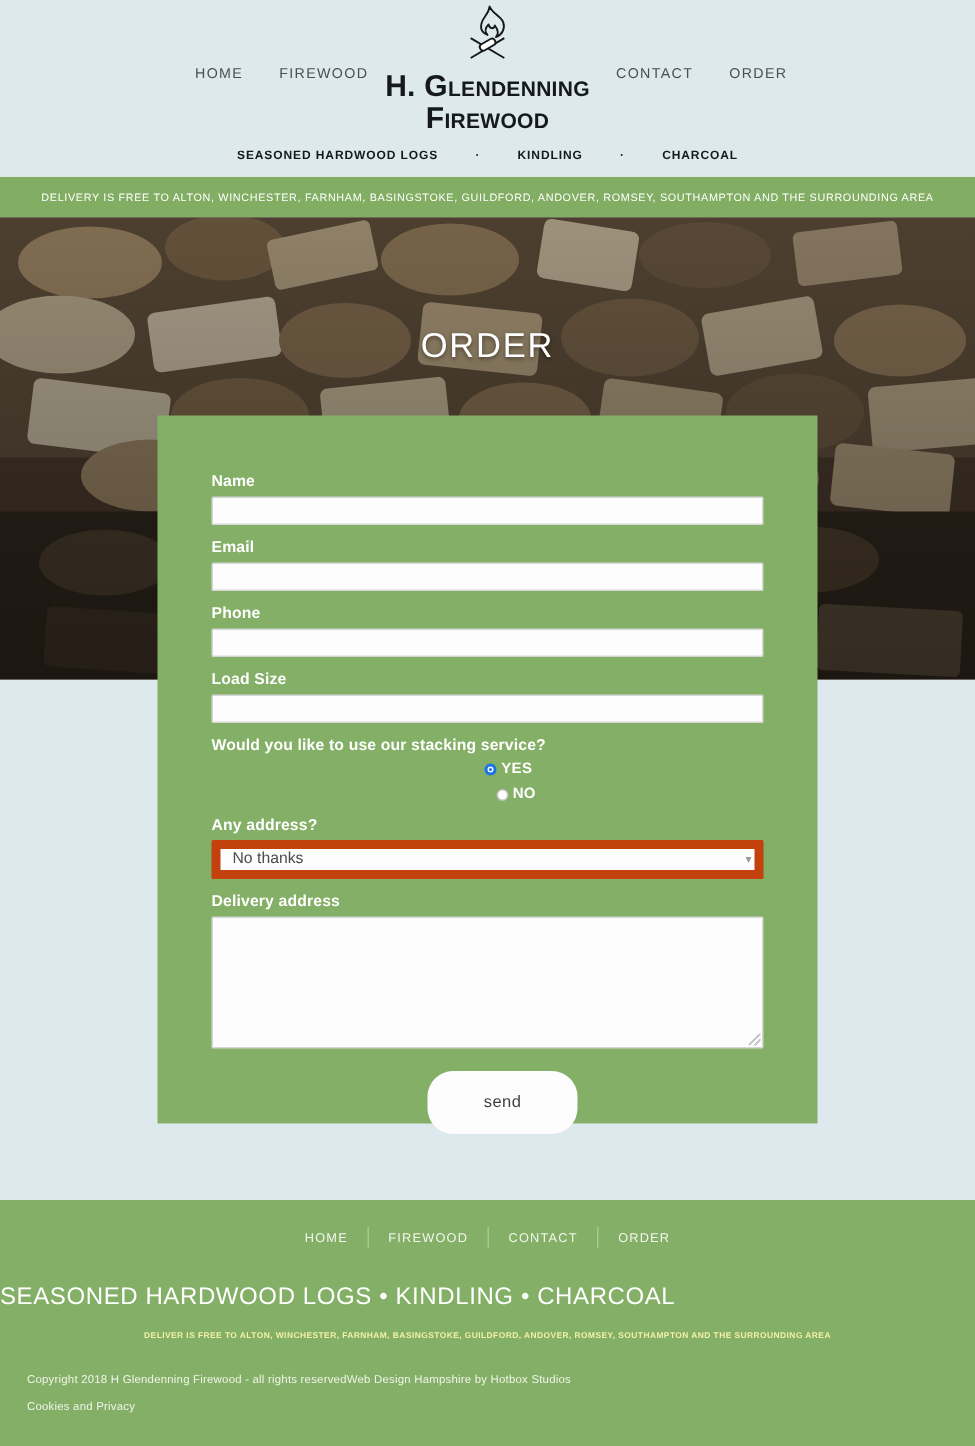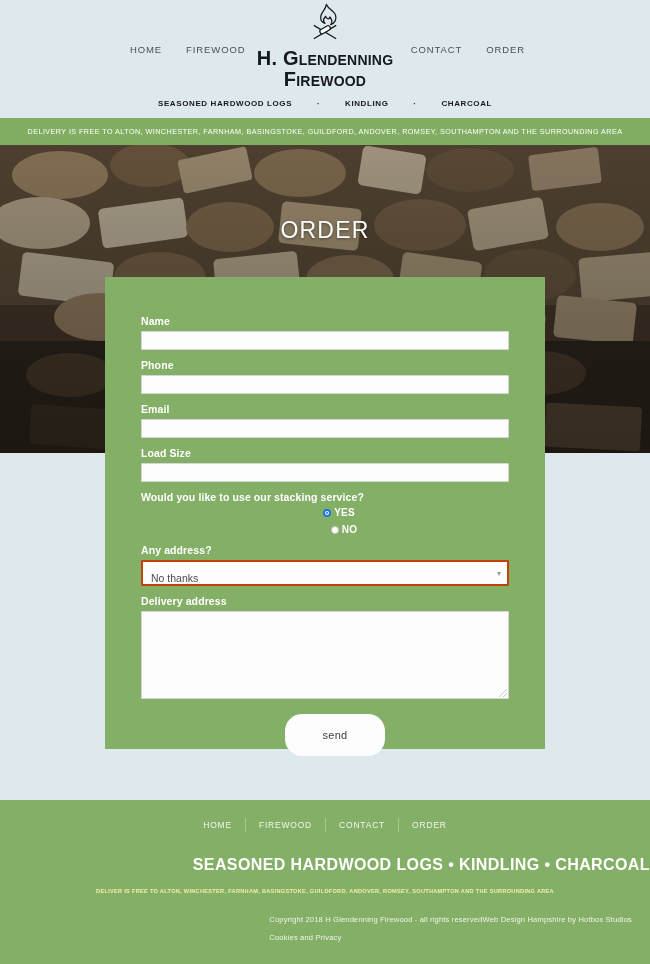--- a/index.html
+++ b/index.html
@@ -105,22 +105,22 @@
   .radio.checked::after {
     content:""; position:absolute; left:1px; top:1px;
     width:2px; height:2px; border-radius:50%; background:#1a73e8;
   }
   .radio-label {
     color:#ffffff; font-weight:bold; font-size:10px; letter-spacing:.2px;
   }
   .select-wrap { position: relative; width: 368px; }
   .select-input {
     width: 368px; height: 26px;
-    background:#fdfdfd; border: 2px solid #c2410c; border-radius: 1px;
-    display:flex; align-items:flex-end; padding: 0 8px;
+    background:#fdfdfd; border: 6px solid #c2410c; border-radius: 1px;
+    display:flex; align-items:flex-start; padding: 0 8px;
     font-size: 10.5px; color: #4b4b4b; cursor: pointer;
   }
   .select-caret {
     position:absolute; right: 8px; top: 50%; transform: translateY(-50%);
     font-size: 8px; color:#9a9a9a; pointer-events:none;
   }
   .textarea {
     display:block; width: 368px; height: 88px;
     background:#fdfdfd; border: 1px solid #d6d6d6; border-radius:1px;
     position: relative;
@@ -148,30 +148,30 @@
   .footer-nav {
     display:flex; justify-content:center; align-items:center;
   }
   .footer-nav a {
     color:#f2f6ee; text-decoration:none;
     font-size: 8.5px; letter-spacing:.8px; padding: 0 13px;
     text-transform: uppercase;
   }
   .footer-nav .sep { width:1px; height:14px; background:#a7c88f; }
   .footer-headline {
-    text-align:right; color:#ffffff; margin-top: 24px;
-    font-size: 16px; letter-spacing:.4px; font-weight:700;
+    text-align:left; color:#ffffff; margin-top: 24px;
+    font-size: 16px; letter-spacing:.4px; font-weight:400;
   }
   .footer-sub {
     text-align:center; margin-top: 14px;
     font-size: 5.6px; letter-spacing:.3px; color:#f3f0a8; font-weight:bold;
   }
   .footer-bottom {
     position:absolute; left:18px; right:18px; bottom: 22px;
-    display:flex; justify-content:flex-end; align-items:flex-start;
+    display:flex; justify-content:flex-start; align-items:flex-start;
   }
   .footer-copy-lines { display:flex; flex-direction:column; gap:9px; }
   .footer-small {
     font-size: 7.6px; color:#f0f4ea; letter-spacing:.15px; text-decoration:none;
   }
 </style>
 </head>
 <body>
 
 <div class="header">
@@ -268,26 +268,26 @@
 </div>
 
 <div class="form-card">
 
   <div class="field">
     <label class="field-label">Name</label>
     <input class="text-input" type="text" value="" style="">
   </div>
 
   <div class="field">
+    <label class="field-label">Email</label>
+    <input class="text-input" type="text" value="" style="">
+  </div>
+
+  <div class="field">
     <label class="field-label">Phone</label>
-    <input class="text-input" type="text" value="" style="">
-  </div>
-
-  <div class="field">
-    <label class="field-label">Email</label>
     <input class="text-input" type="text" value="" style="">
   </div>
 
   <div class="field">
     <label class="field-label">Load Size</label>
     <input class="text-input" type="text" value="" style="">
   </div>
 
   <div class="field">
     <label class="field-label">Would you like to use our stacking service?</label>

